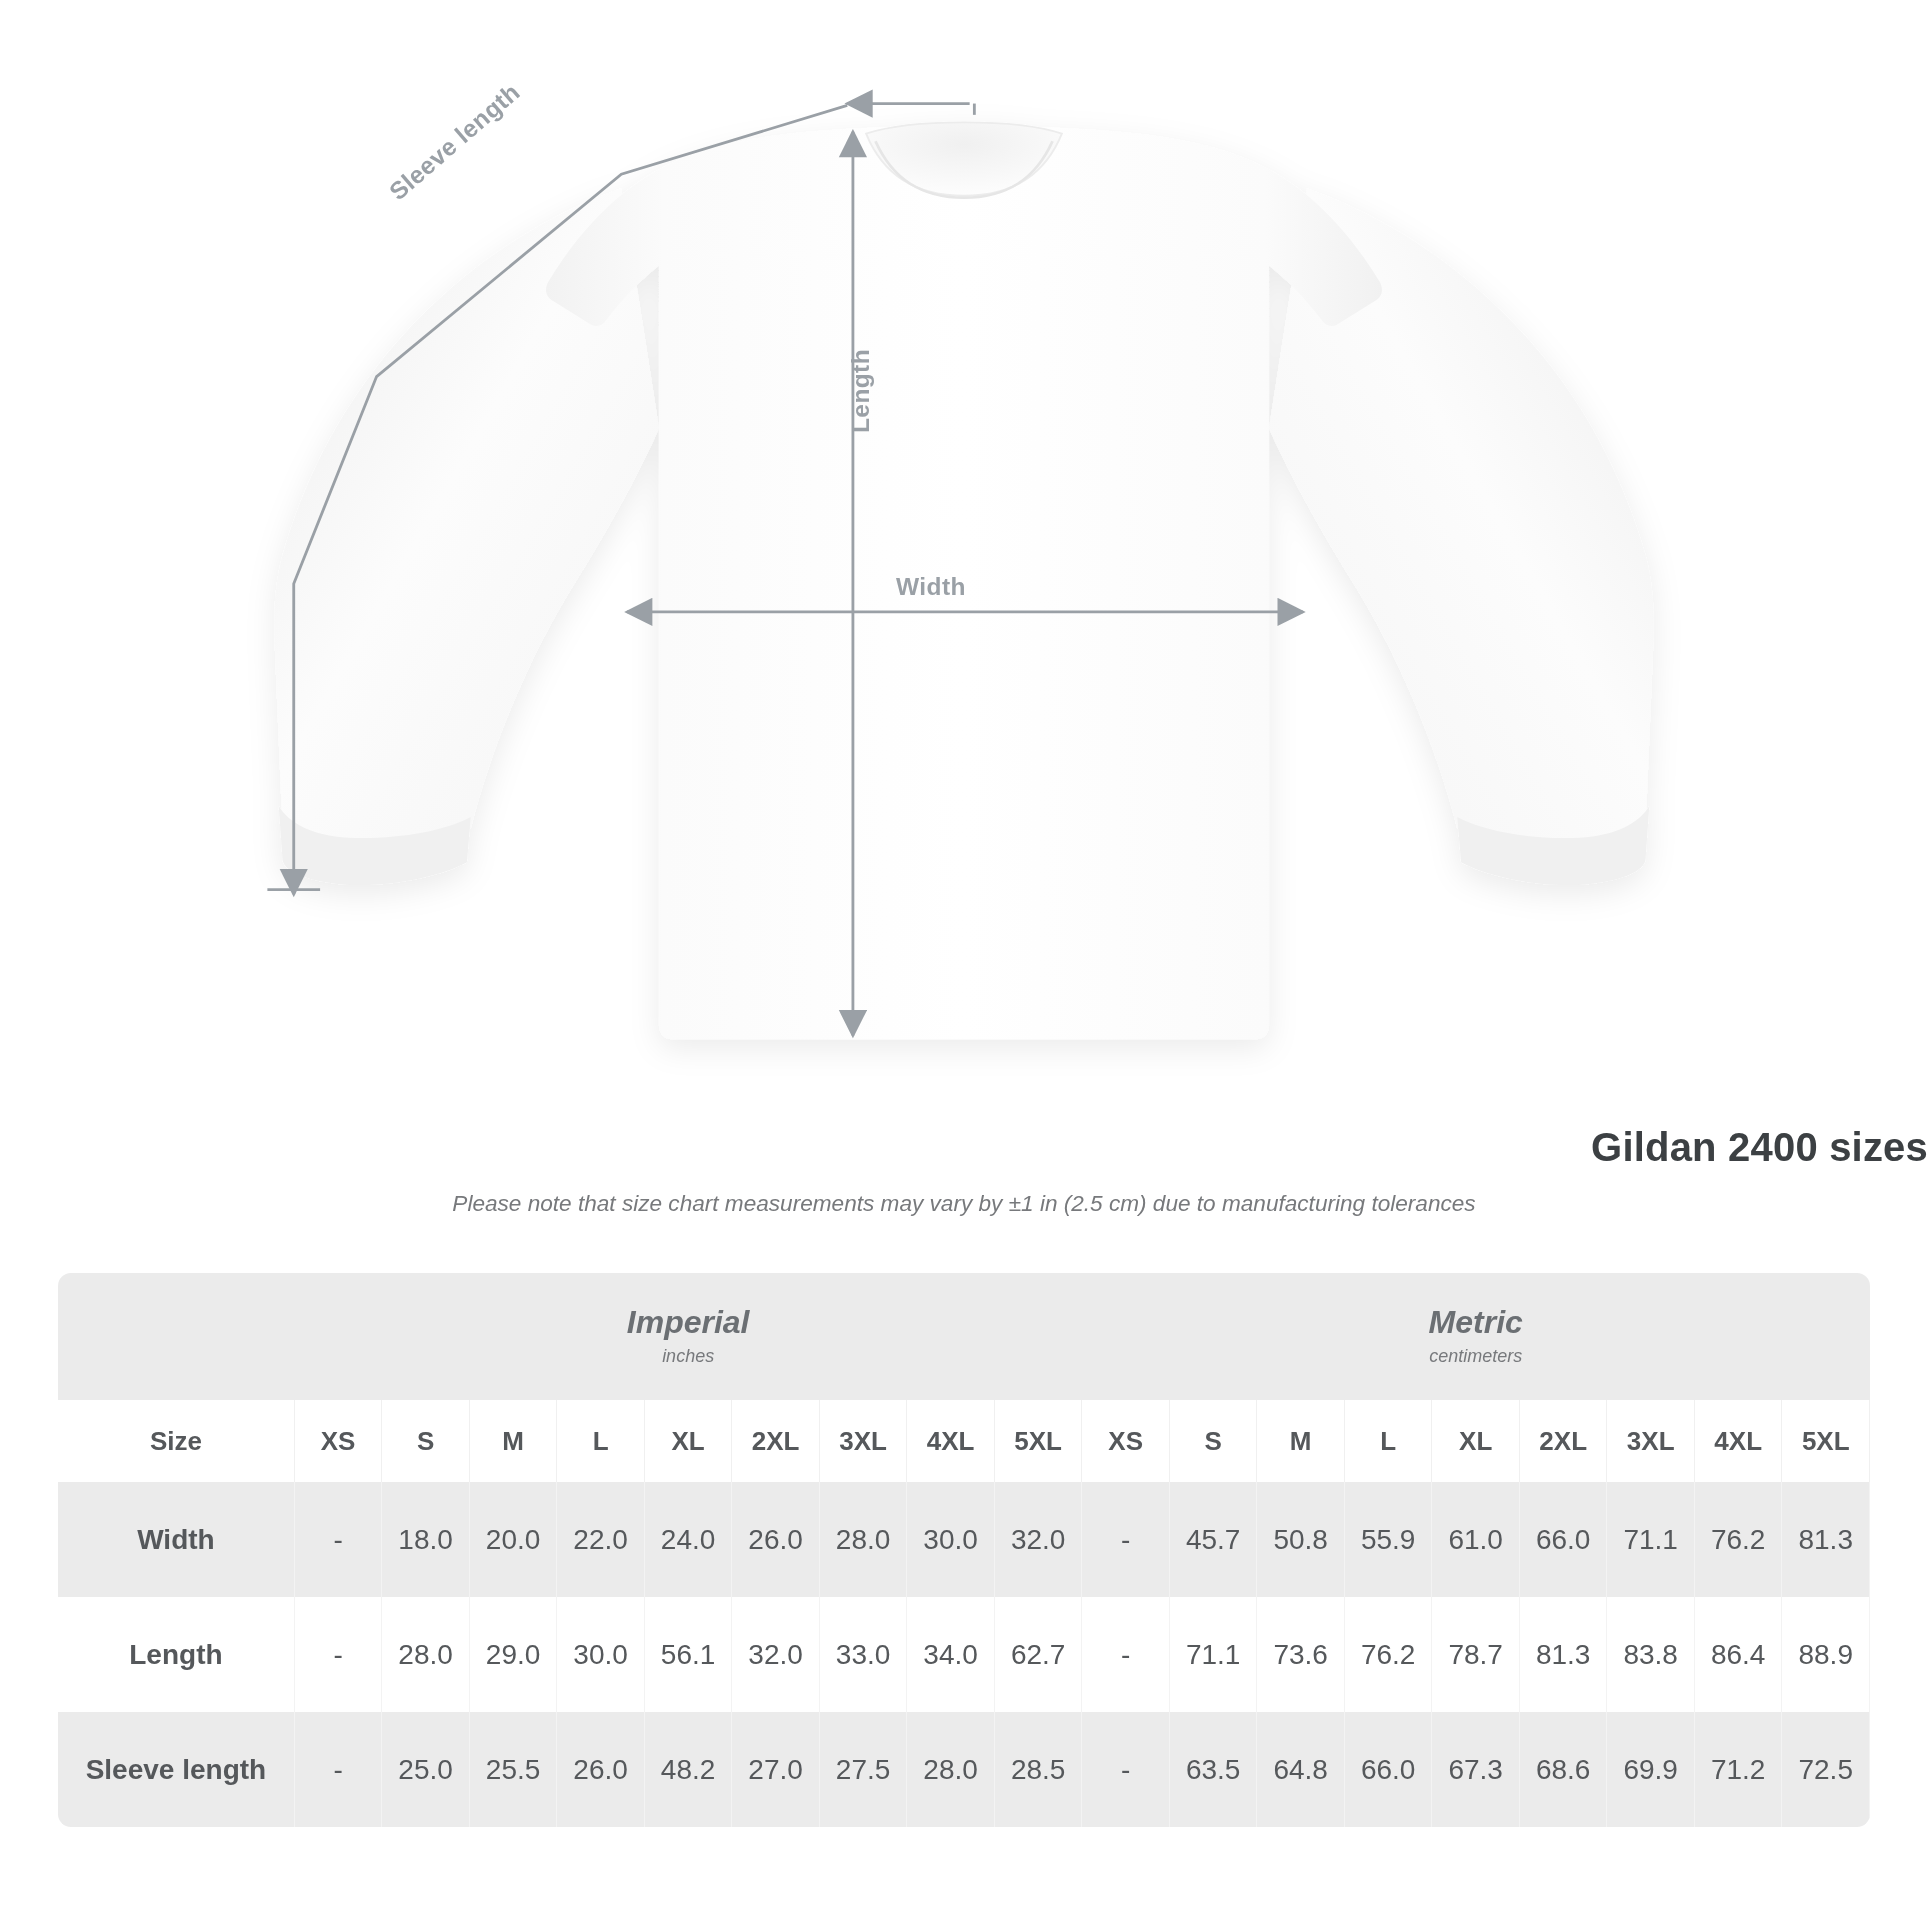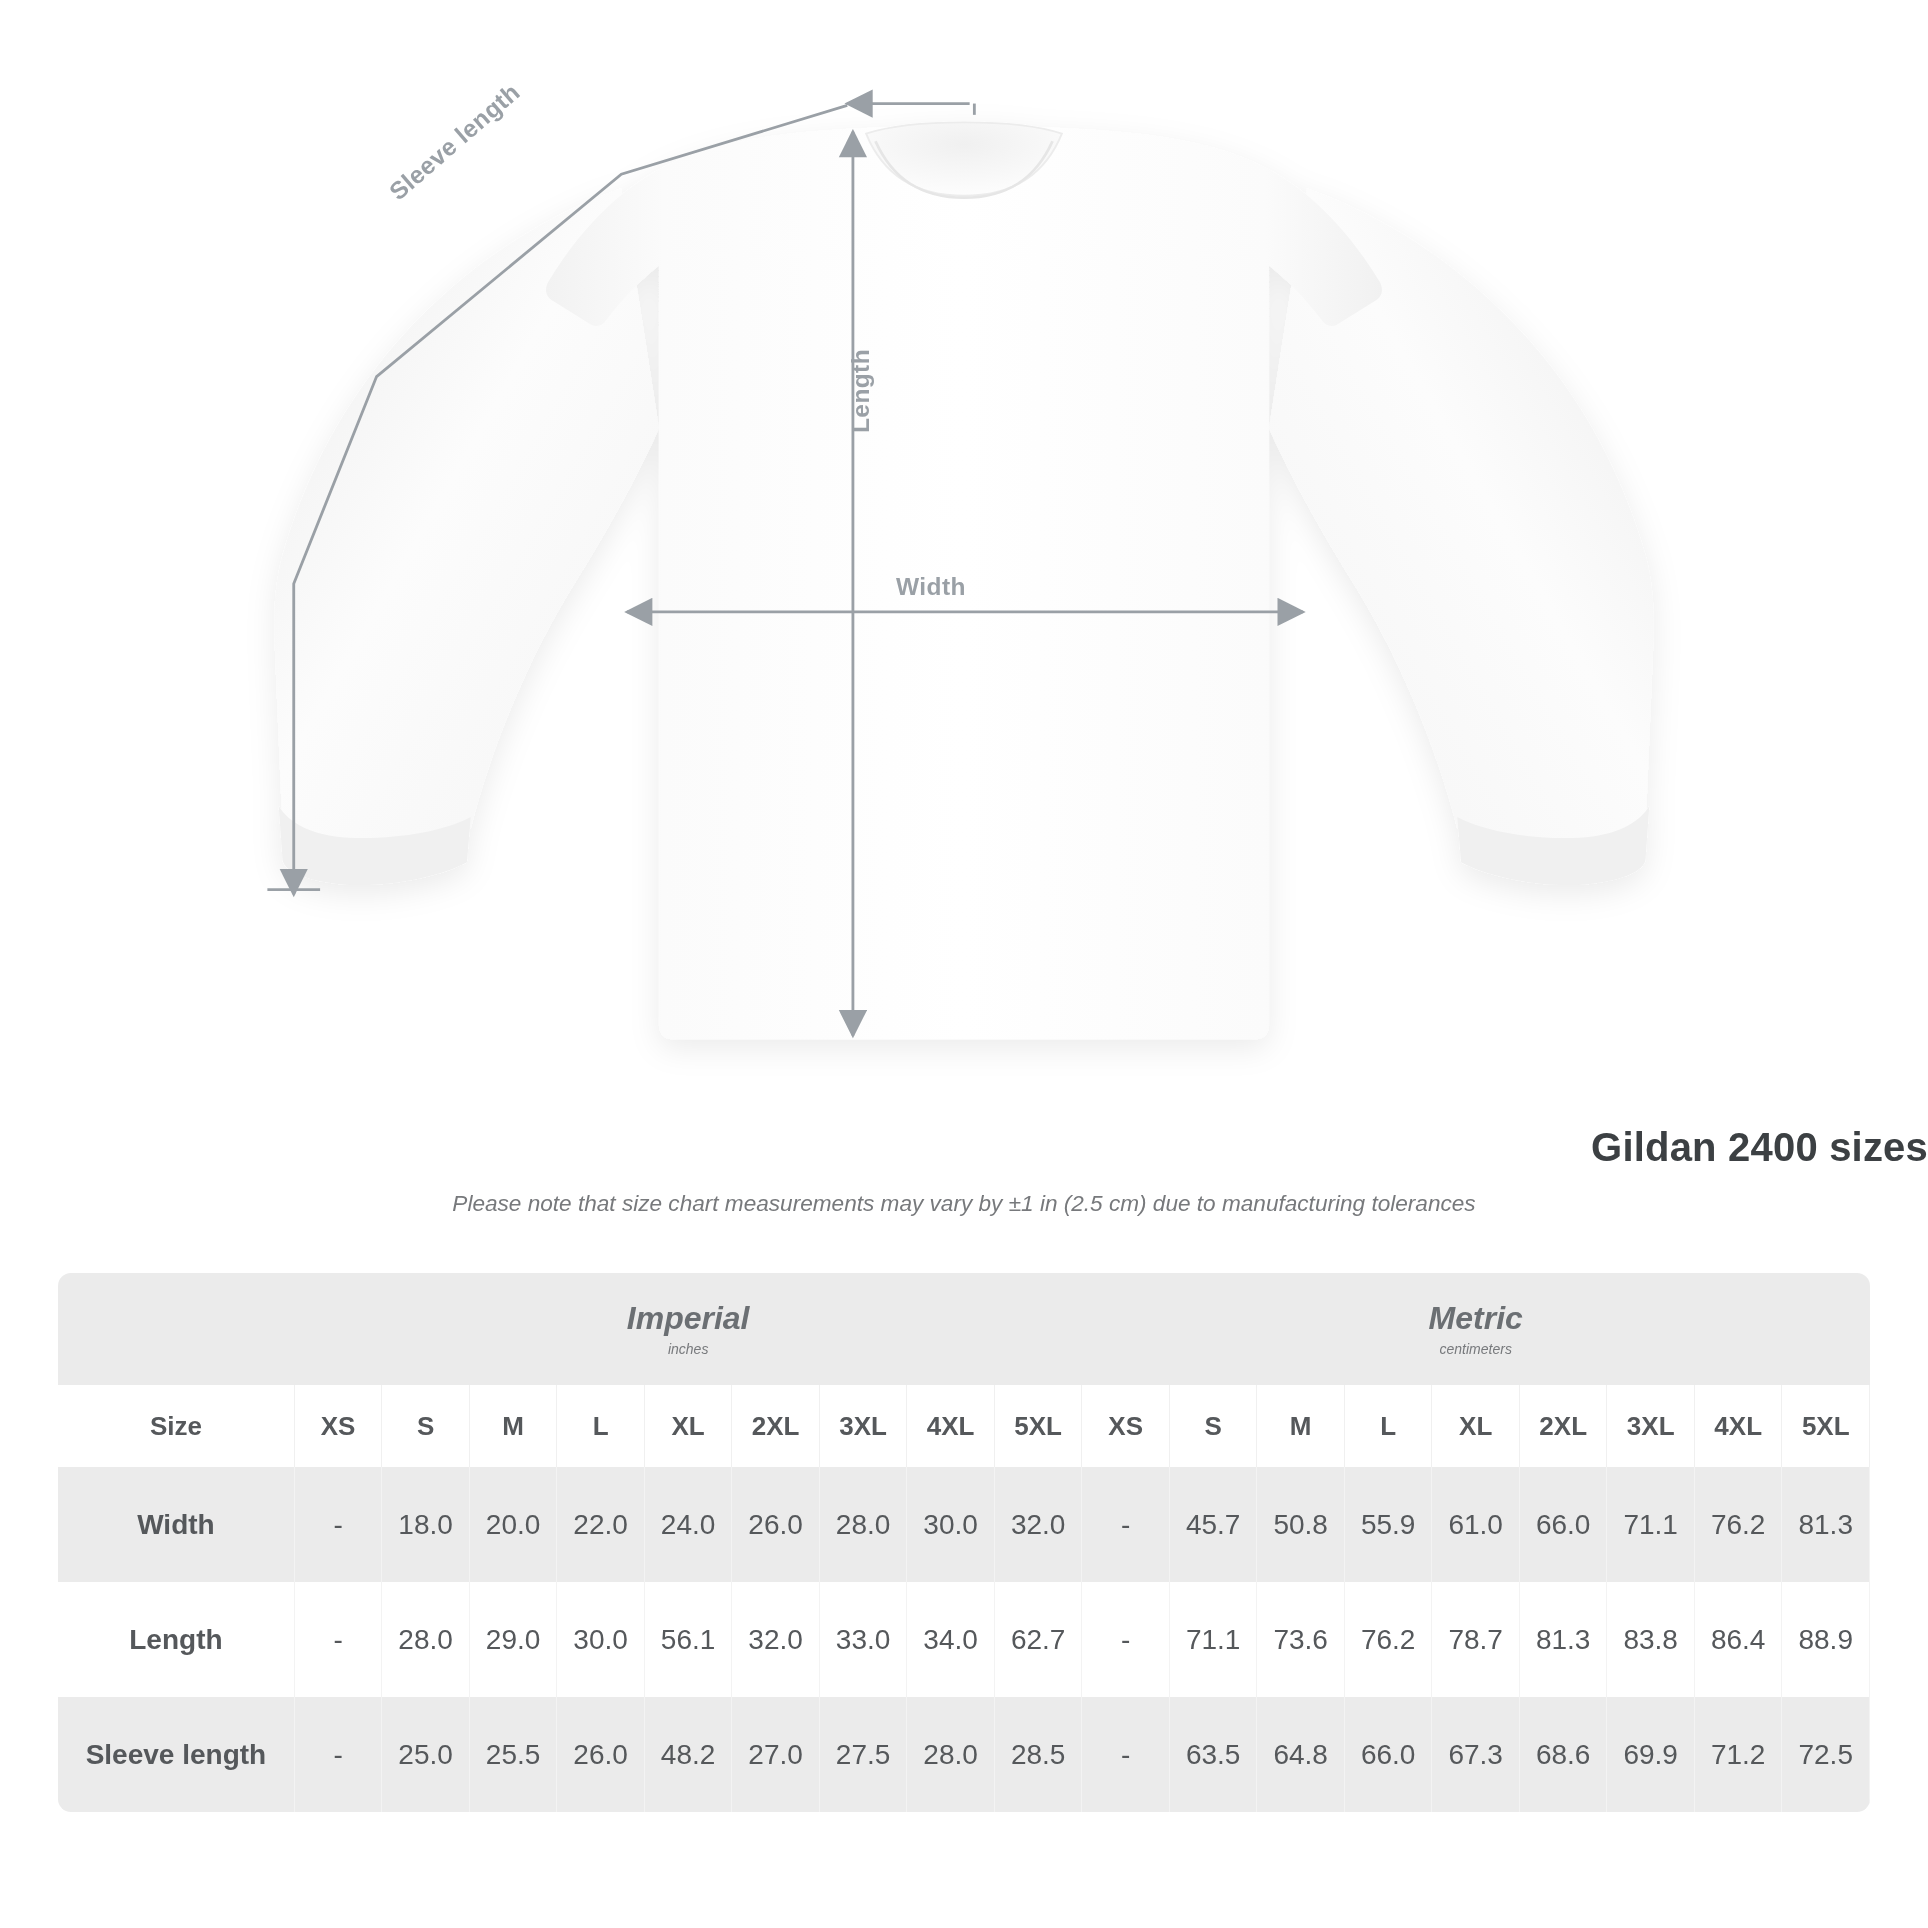--- a/index.html
+++ b/index.html
@@ -103,33 +103,33 @@
     table-layout: fixed;
     border-radius: 13px;
     overflow: hidden;
   }
   table.size-table td, table.size-table th {
     padding: 0;
     margin: 0;
   }
   .unit-head td {
     background: #ebebeb;
-    height: 112px;
+    height: 127px;
     vertical-align: middle;
     text-align: center;
   }
   .unit-head .u-name {
     font-size: 32px;
     font-style: italic;
     font-weight: bold;
     color: #6b6f73;
     line-height: 1.25;
   }
   .unit-head .u-sub {
-    font-size: 14px;
+    font-size: 18px;
     font-style: italic;
     color: #77797c;
     line-height: 1.6;
   }
   .corner-tl { background: #ebebeb; }
 
   .hdr-row td {
     background: #ffffff;
     height: 82px;
     text-align: center;

